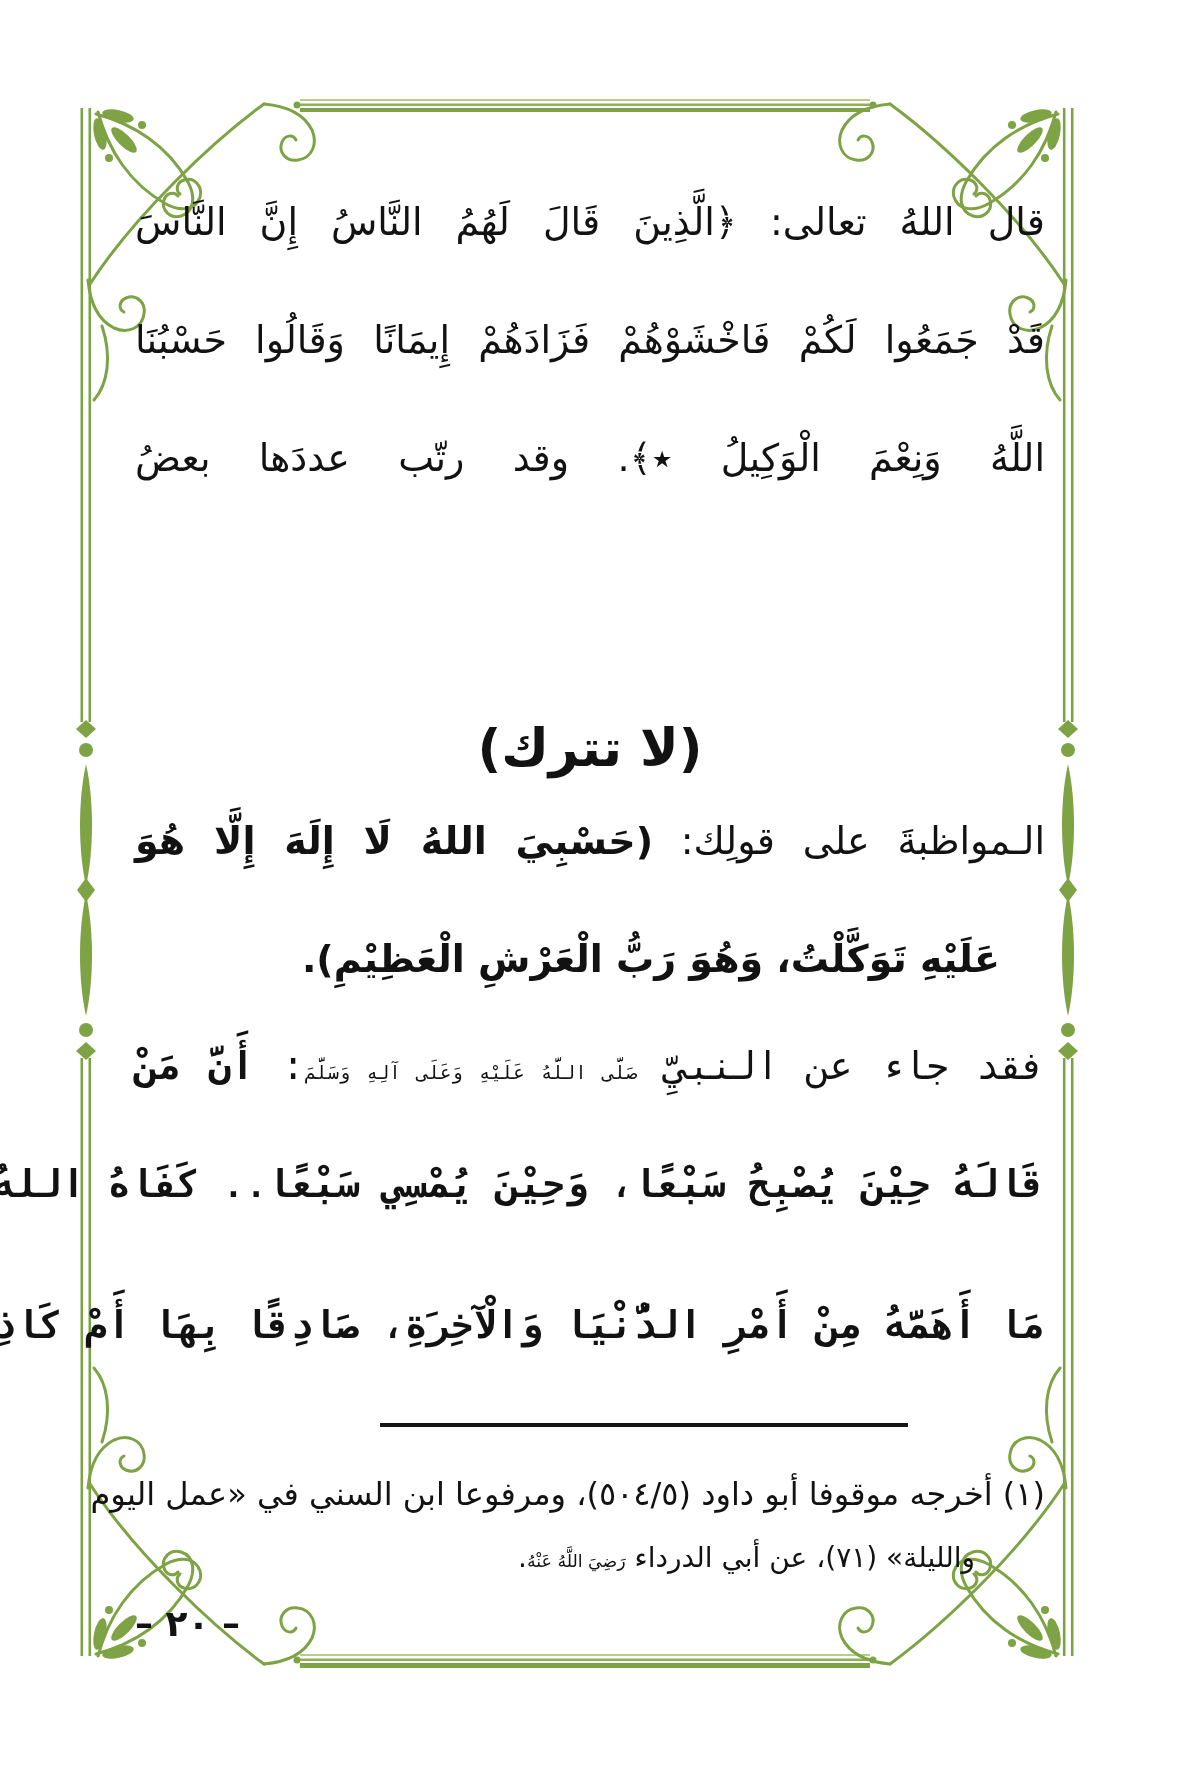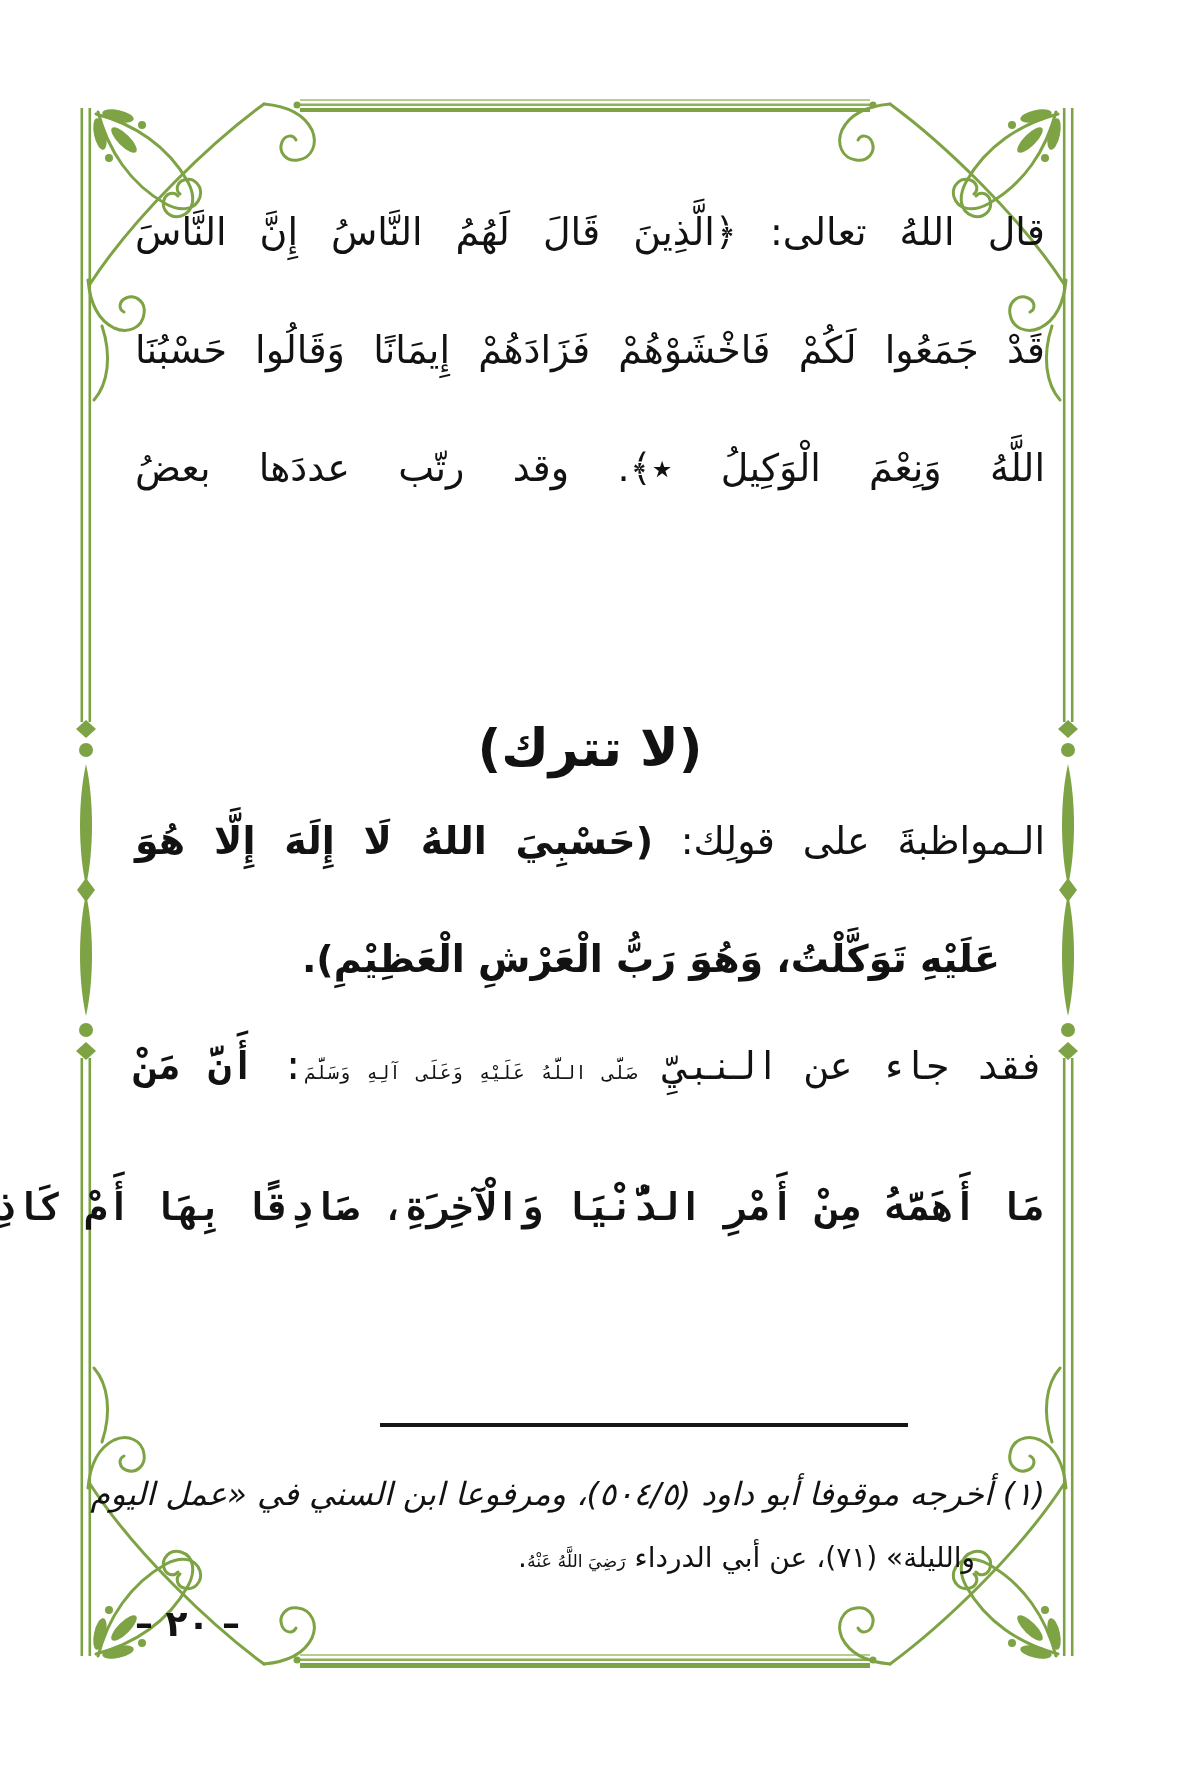--- a/index.html
+++ b/index.html
@@ -21,37 +21,37 @@
   .frame-svg .band-main{fill:var(--green);}
 
   .content{position:absolute;left:135px;top:0;width:910px;direction:rtl;}
   .line{
     position:relative;height:118px;line-height:118px;
     font-size:38px;white-space:nowrap;
     text-align:justify;text-align-last:justify;
   }
   .line.r{text-align:right;text-align-last:right;white-space:normal;}
   .bold{font-weight:bold;}
-  .blockA{position:absolute;top:173px;left:0;right:0;}
+  .blockA{position:absolute;top:163px;left:0;right:0;}
   .heading{
     position:absolute;top:702px;left:0;right:0;height:92px;line-height:92px;
     font-size:52px;font-weight:bold;text-align:center;text-align-last:center;
     letter-spacing:1px;
   }
   .blockB{position:absolute;top:782px;left:0;right:0;}
   .blockC{position:absolute;top:1010px;left:0;right:0;font-family:Liberation Mono, monospace;}
   .salawat{font-size:0.5em;font-weight:normal;}
   .fn-marker{font-size:0.5em;vertical-align:28px;}
   .separator{
     position:absolute;top:1423px;left:245px;width:528px;height:4px;
     background:#161616;
   }
   .footnote1{
     position:absolute;top:1462px;left:0;right:0;height:64px;line-height:64px;
-    font-size:32px;white-space:nowrap;text-align:justify;text-align-last:justify;font-style:italic;
+    font-size:32px;white-space:nowrap;text-align:justify;text-align-last:justify;
   }
   .footnote2{
     position:absolute;top:1526px;left:0;right:0;height:64px;line-height:64px;
     font-size:28px;text-align:right;padding-right:70px;box-sizing:border-box;
   }
   .radi{font-size:0.62em;}
   .page-number{
     position:absolute;top:1596px;left:0;right:0;height:56px;line-height:56px;
     font-size:36px;font-weight:bold;text-align:left;letter-spacing:2px;
   }
@@ -127,20 +127,21 @@
 
   <div class="heading">(لا تترك)</div>
 
   <div class="blockB">
     <div class="line"><span>الـمواظبةَ على قولِك: </span><span class="bold">(حَسْبِيَ اللهُ لَا إِلَهَ إِلَّا هُوَ</span></div>
     <div class="line r bold indent-sm">عَلَيْهِ تَوَكَّلْتُ، وَهُوَ رَبُّ الْعَرْشِ الْعَظِيْمِ).</div>
   </div>
 
   <div class="blockC">
     <div class="line"><span>فقد جاء عن النبيِّ </span><span class="salawat">صَلَّى اللَّهُ عَلَيْهِ وَعَلَى آلِهِ وَسَلَّمَ</span><span>: </span><span class="bold">أَنَّ مَنْ</span></div>
+    <div class="line bold">قَالَهُ حِيْنَ يُصْبِحُ سَبْعًا، وَحِيْنَ يُمْسِي سَبْعًا.. كَفَاهُ اللهُ</div>
     <div class="line"><span class="bold">مَا أَهَمَّهُ مِنْ أَمْرِ الدُّنْيَا وَالْآخِرَةِ، صَادِقًا بِهَا أَمْ كَاذِبًا</span><span class="fn-marker">(١)</span><span>.</span></div>
   </div>
 
   <div class="separator"></div>
 
   <div class="footnote1">(١) أخرجه موقوفا أبو داود (٥٠٤/٥)، ومرفوعا ابن السني في «عمل اليوم</div>
   <div class="footnote2"><span>والليلة» (٧١)، عن أبي الدرداء </span><span class="radi">رَضِيَ اللَّهُ عَنْهُ</span><span>.</span></div>
 
   <div class="page-number">– ٢٠ –</div>
 

